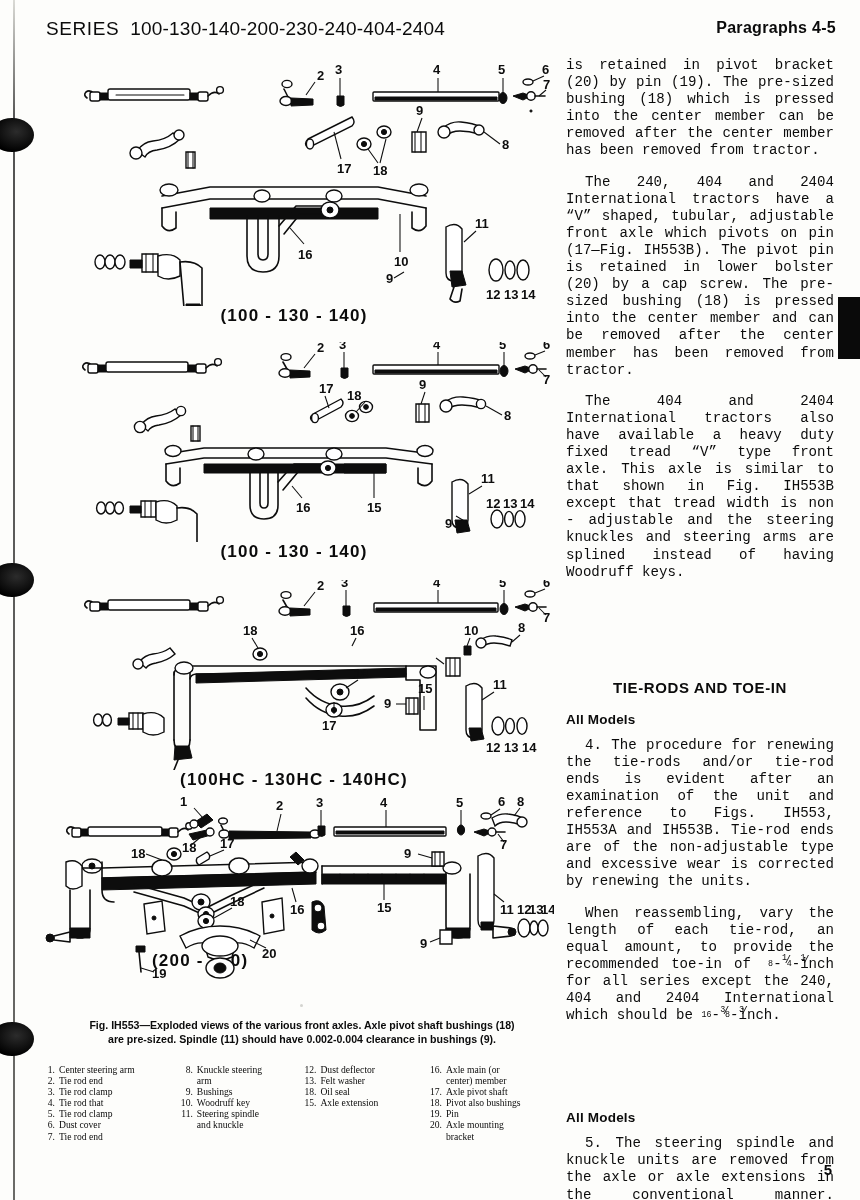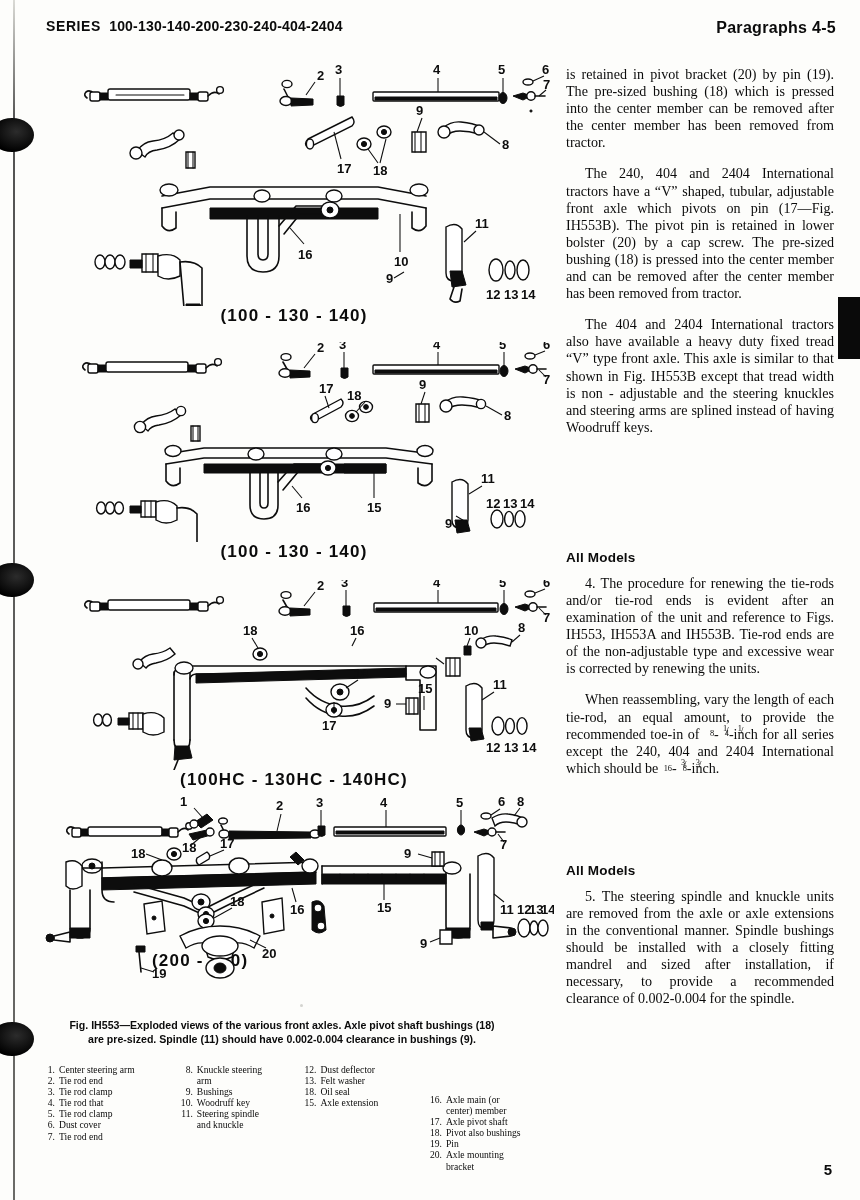--- a/index.html
+++ b/index.html
@@ -17,32 +17,32 @@
   .edge-line{position:absolute;left:13px;top:0;width:2px;height:1200px;
     background:linear-gradient(to bottom,#cfcfc9,#1a1a1a 10%,#2a2a28 60%,#3a3a36);opacity:.75;}
   .binder-hole{position:absolute;left:-10px;width:44px;height:34px;border-radius:50%;
     background:radial-gradient(ellipse at 60% 40%,#2c2c2c,#000 70%);}
   .thumb-tab{position:absolute;right:0;width:22px;height:62px;background:#0a0a0a;}
   .speck{position:absolute;background:#b9b9b4;border-radius:50%;opacity:.6;}
 
   
   .masthead{position:absolute;left:46px;top:18px;right:24px;height:30px;}
   .series-title{position:absolute;left:0;top:0;font-family:"Liberation Sans",sans-serif;
-    font-weight:bold;font-size:14px;letter-spacing:.2px;white-space:nowrap;}
+    font-weight:normal;font-size:19px;letter-spacing:.2px;white-space:nowrap;}
   .series-title .lead{letter-spacing:.6px;}
   .para-ref{position:absolute;right:0;top:1px;font-family:"Liberation Sans",sans-serif;
     font-weight:bold;font-size:16px;letter-spacing:.3px;white-space:nowrap;}
 
   
   .left-col{position:absolute;left:34px;top:56px;width:520px;}
   .right-col{position:absolute;left:566px;top:56px;width:268px;}
 
   .body-p{font-size:14.1px;line-height:17.1px;text-align:justify;
-    margin:10px 0 14px 0;text-indent:19px;
-    font-family:Liberation Serif, serif;}
+    margin:1px 0 14px 0;text-indent:19px;
+    font-family:Liberation Mono, monospace;}
   .body-p.cont{text-indent:0;}
   .sec-head{font-family:"Liberation Sans",sans-serif;font-weight:bold;
     font-size:15px;text-align:center;letter-spacing:.6px;margin:0 0 12px 0;}
   .sub-head{font-family:"Liberation Sans",sans-serif;font-weight:bold;
     font-size:13.5px;letter-spacing:.2px;margin:16px 0 10px 0;}
   .spacer-lg{height:84px;}
   .spacer-md{height:56px;}
 
   .frac{display:inline-block;font-size:11px;vertical-align:.08em;position:relative;
     width:.92em;height:1em;line-height:1;}
@@ -50,32 +50,32 @@
   .frac .sl{position:absolute;left:.26em;top:-.12em;font-size:.95em;}
   .frac sub{position:absolute;bottom:-.12em;right:0;font-size:.76em;}
 
   
   .fig-block{position:relative;width:520px;}
   .fig{position:relative;width:520px;}
   .fig svg{display:block;width:520px;}
   .fig-label{font-family:"Liberation Sans",sans-serif;font-weight:bold;
     font-size:17px;letter-spacing:1.2px;text-align:center;}
 
-  .fig-caption{position:absolute;left:22px;top:1018px;width:520px;
+  .fig-caption{position:absolute;left:42px;top:1018px;width:520px;
     font-family:"Liberation Sans",sans-serif;font-weight:bold;
     font-size:10.6px;line-height:14.4px;text-align:center;}
 
   
   .legend{position:absolute;left:38px;top:1064px;width:520px;
     display:flex;gap:0;}
   .legend-col{font-size:9.6px;line-height:11.1px;font-family:"Liberation Serif",serif;}
   .legend-col.c1{width:145px;}
   .legend-col.c2{width:130px;}
   .legend-col.c3{width:132px;}
-  .legend-col.c4{width:140px;margin-top:30px;}
+  .legend-col.c4{width:140px;}
   .legend-row{display:flex;white-space:nowrap;}
   .legend-num{width:17px;text-align:right;padding-right:4px;flex:none;}
   .legend-txt{white-space:normal;}
   .legend-cont{padding-left:21px;}
 
   
   .page-num{position:absolute;right:28px;bottom:22px;
     font-family:"Liberation Sans",sans-serif;font-weight:bold;font-size:15px;}
 
   
@@ -752,20 +752,21 @@
   </div>
 
   <div class="right-col">
 
     <p class="body-p cont">is retained in pivot bracket (20) by pin (19). The pre-sized bushing (18) which is pressed into the center member can be removed after the center member has been removed from tractor.</p>
     <p class="body-p">The 240, 404 and 2404 International tractors have a “V” shaped, tubular, adjustable front axle which pivots on pin (17—Fig. IH553B). The pivot pin is retained in lower bolster (20) by a cap screw. The pre-sized bushing (18) is pressed into the center member and can be removed after the center member has been removed from tractor.</p>
     <p class="body-p">The 404 and 2404 International tractors also have available a heavy duty fixed tread “V” type front axle. This axle is similar to that shown in Fig. IH553B except that tread width is non - adjustable and the steering knuckles and steering arms are splined instead of having Woodruff keys.</p>
 
     <div class="spacer-lg"></div>
 
+    <h2 class="sec-head">TIE-RODS AND TOE-IN</h2>
     <h3 class="sub-head">All Models</h3>
     <p class="body-p">4. The procedure for renewing the tie-rods and/or tie-rod ends is evident after an examination of the unit and reference to Figs. IH553, IH553A and IH553B. Tie-rod ends are of the non-adjustable type and excessive wear is corrected by renewing the units.</p>
 
     <p class="body-p"><span>When reassembling, vary the length of each tie-rod, an equal amount, to provide the recommended toe-in of </span><span class="frac"><sup>1</sup><span class="sl">/</span><sub>8</sub></span><span>-</span><span class="frac"><sup>1</sup><span class="sl">/</span><sub>4</sub></span><span>-inch for all series except the 240, 404 and 2404 International which should be </span><span class="frac"><sup>3</sup><span class="sl">/</span><sub>16</sub></span><span>-</span><span class="frac"><sup>3</sup><span class="sl">/</span><sub>8</sub></span><span>-inch.</span></p>
 
     <div class="spacer-md"></div>
 
     <h3 class="sub-head">All Models</h3>
     <p class="body-p">5. The steering spindle and knuckle units are removed from the axle or axle extensions in the conventional manner. Spindle bushings should be installed with a closely fitting mandrel and sized after installation, if necessary, to provide a recommended clearance of 0.002-0.004 for the spindle.</p>
 

